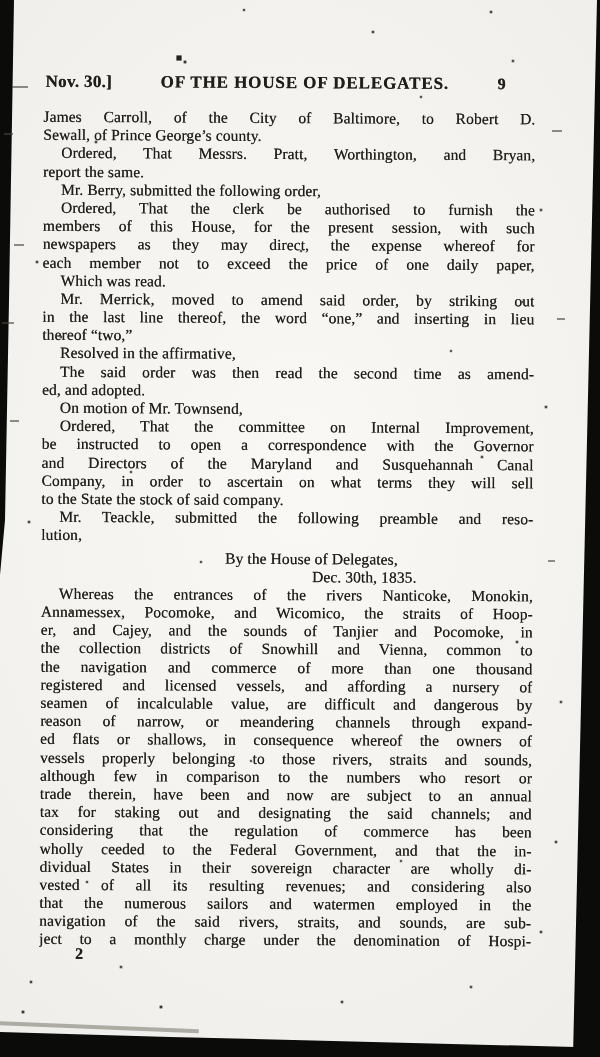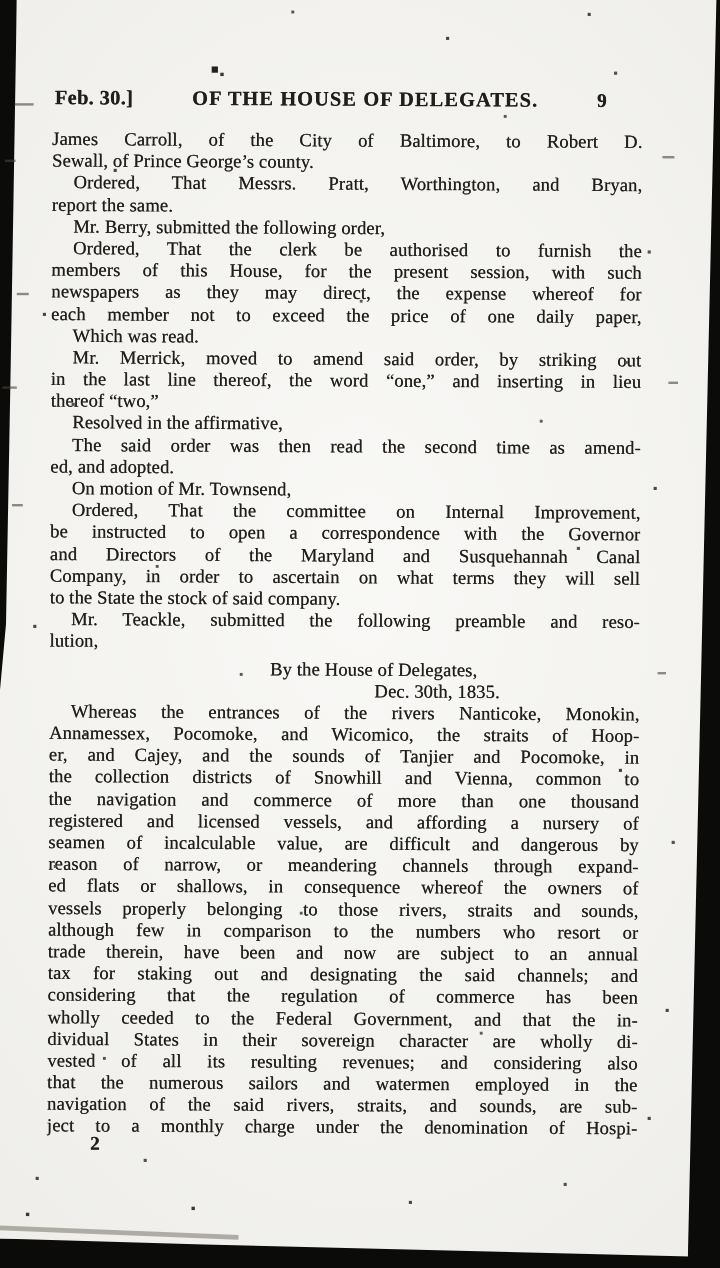--- a/index.html
+++ b/index.html
@@ -109,21 +109,21 @@
   .d8{left:548px;top:560px;width:7px;}
 </style>
 </head>
 <body>
 
 <div class="scan">
 
   <div class="print">
 
     <div class="page-header">
-      <span class="date">Feb. 30.]</span>
+      <span class="date">Nov. 30.]</span>
       <span class="title">OF THE HOUSE OF DELEGATES.</span>
       <span class="pagenum">9</span>
     </div>
 
     <div class="page-body">
 
     <div class="line j">James Carroll, of the City of Baltimore, to Robert D.</div>
         <div class="line">Sewall, of Prince George’s county.</div>
         <div class="line j" style="padding-left: 18px;">Ordered, That Messrs. Pratt, Worthington, and Bryan,</div>
         <div class="line">report the same.</div>

